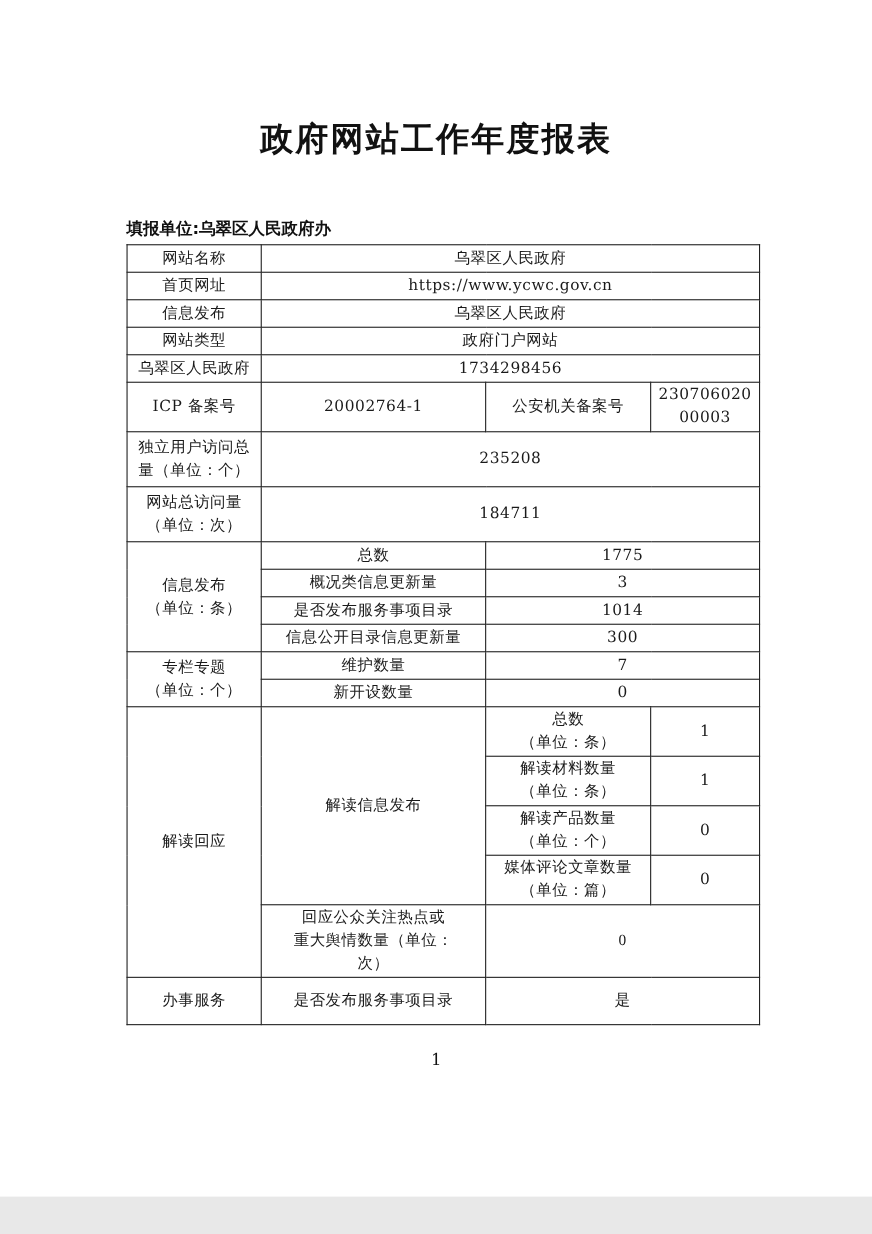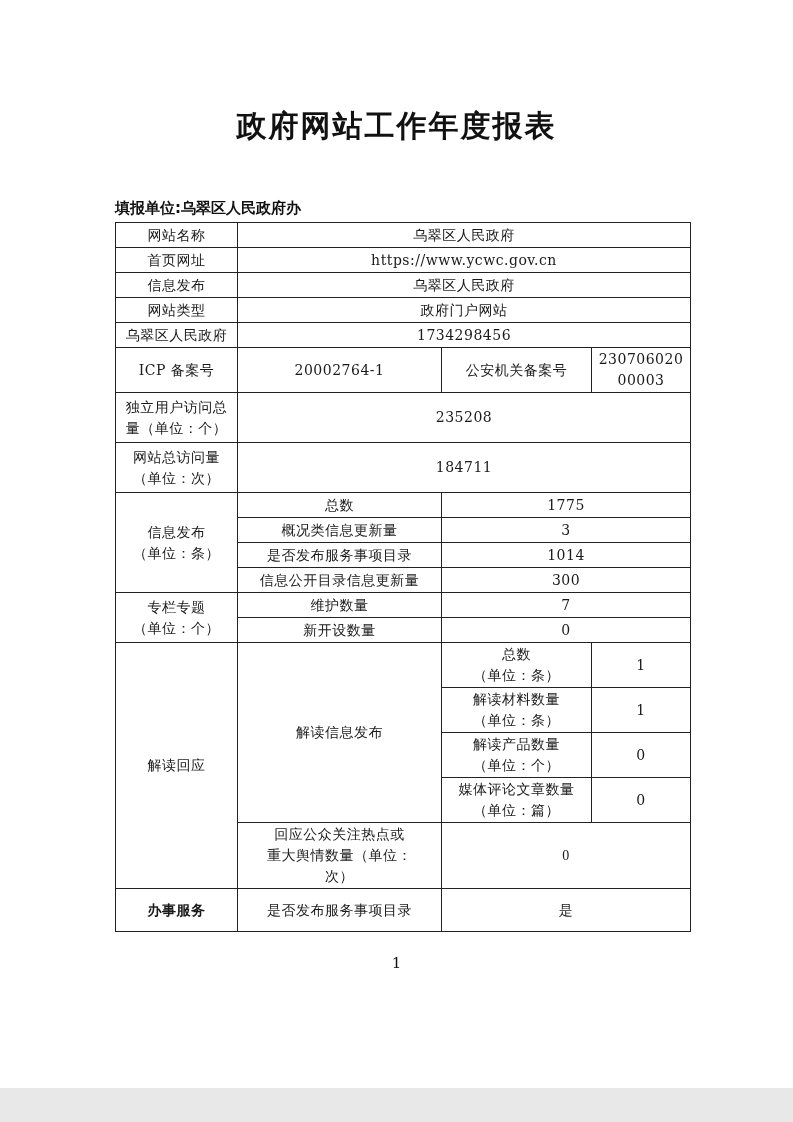--- a/index.html
+++ b/index.html
@@ -57,21 +57,21 @@
     box-sizing: border-box;
     color: #1a1a1a;
   }
   tr.r-sm  td { height: 25px; }
   tr.r-icp td { height: 44px; }
   tr.r-big td { height: 50px; }
   tr.r-mid td { height: 43px; }
   tr.r-hot td { height: 65px; font-family: Liberation Serif, serif; }
   tr.r-cut td { height: 43px; }
   td.cell-top { vertical-align: top; padding-top: 5px; }
-  td.cell-bottom { vertical-align: bottom; padding-bottom: 3px; font-weight: bold; }
+  td.cell-bottom { vertical-align: bottom; padding-bottom: 3px; }
   .page-number {
     margin-top: 22px;
     text-align: center;
     font-size: 15px;
     color: #111;
   }
 </style>
 </head>
 <body>
 

